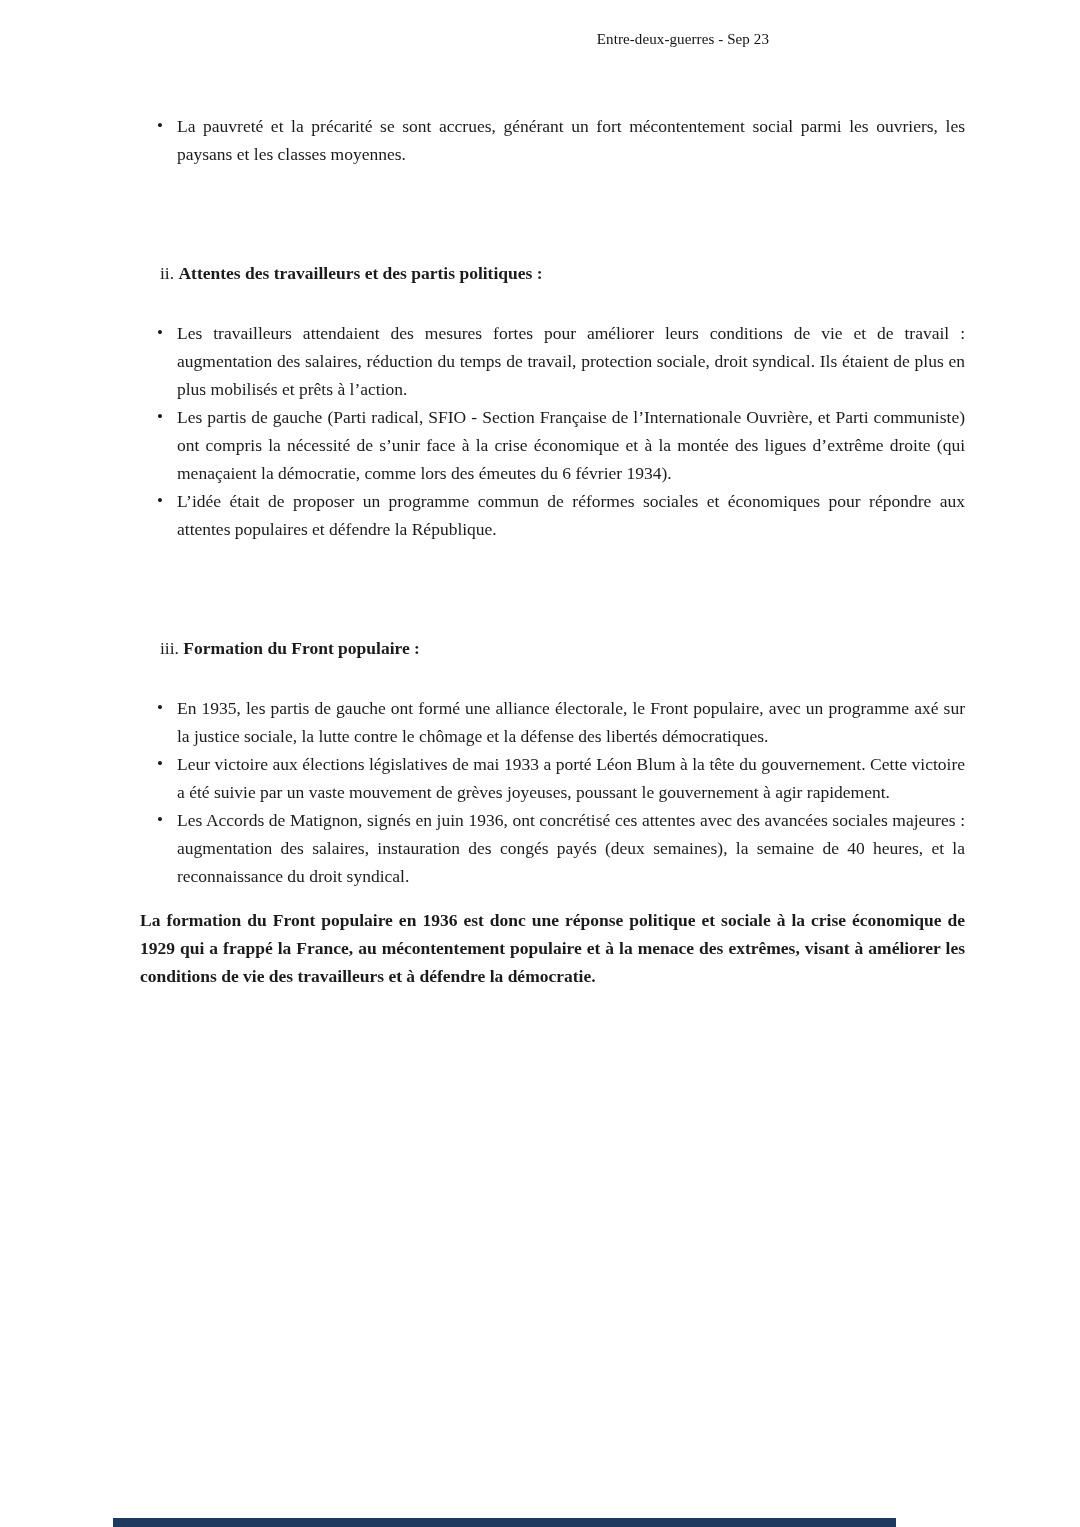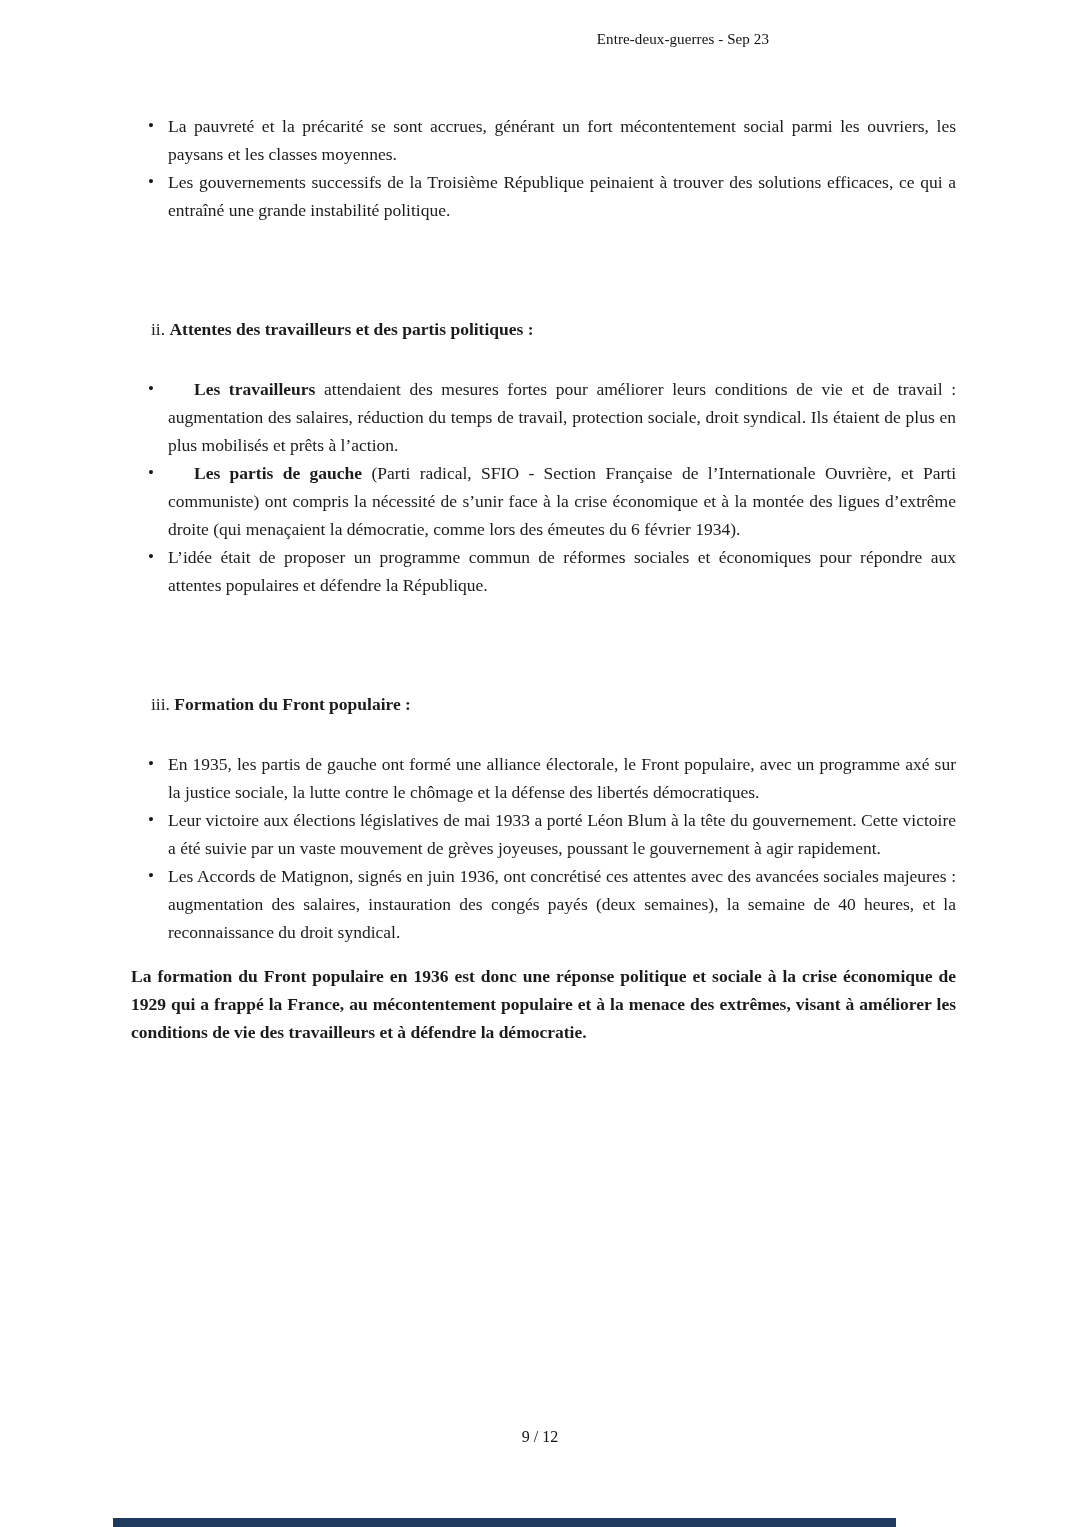--- a/index.html
+++ b/index.html
@@ -22,21 +22,21 @@
     position: absolute;
     top: 31px;
     right: 127px;
     font-size: 15px;
     letter-spacing: 0.1px;
     color: #111111;
   }
   .content {
     position: absolute;
     top: 112px;
-    left: 131px;
+    left: 140px;
     width: 825px;
     font-size: 17.5px;
     line-height: 28px;
     text-align: justify;
   }
   ul.doc-list {
     list-style: none;
     margin: 0;
     padding: 0;
   }
@@ -53,21 +53,21 @@
     color: #1b1b1b;
   }
   .section-heading {
     margin: 91px 0 32px 20px;
     text-align: left;
     font-size: 17.5px;
     font-family: Liberation Serif, serif;
   }
   .section-heading .numeral { font-weight: normal; }
   .section-heading .title { font-weight: bold; }
-  .b { font-weight: bold; margin-left: 26px; }
+  .b { font-weight: normal; }
   .conclusion {
     margin-top: 16px;
     font-weight: bold;
     text-align: justify;
   }
   .footer-page {
     position: absolute;
     top: 1428px;
     left: 0;
     width: 1080px;
@@ -88,21 +88,20 @@
 <body>
 
 <div class="page">
 
   <div class="header-line">Entre-deux-guerres - Sep 23</div>
 
   <div class="content">
 
     <ul class="doc-list">
         <li><span>La pauvreté et la précarité se sont accrues, générant un fort mécontentement social parmi les ouvriers, les paysans et les classes moyennes.</span></li>
-        <li><span>Les gouvernements successifs de la Troisième République peinaient à trouver des solutions efficaces, ce qui a entraîné une grande instabilité politique.</span></li>
       </ul>
 
     <div class="section-heading">
       <span class="numeral">ii. </span><span class="title">Attentes des travailleurs et des partis politiques :</span>
     </div>
 
     <ul class="doc-list">
         <li><span class="b">Les travailleurs</span><span> attendaient des mesures fortes pour améliorer leurs conditions de vie et de travail : augmentation des salaires, réduction du temps de travail, protection sociale, droit syndical. Ils étaient de plus en plus mobilisés et prêts à l’action.</span></li>
         <li><span class="b">Les partis de gauche</span><span> (Parti radical, SFIO - Section Française de l’Internationale Ouvrière, et Parti communiste) ont compris la nécessité de s’unir face à la crise économique et à la montée des ligues d’extrême droite (qui menaçaient la démocratie, comme lors des émeutes du 6 février 1934).</span></li>
         <li><span>L’idée était de proposer un programme commun de réformes sociales et économiques pour répondre aux attentes populaires et défendre la République.</span></li>
@@ -115,17 +114,16 @@
     <ul class="doc-list">
         <li><span>En 1935, les partis de gauche ont formé une alliance électorale, le Front populaire, avec un programme axé sur la justice sociale, la lutte contre le chômage et la défense des libertés démocratiques.</span></li>
         <li><span>Leur victoire aux élections législatives de mai 1933 a porté Léon Blum à la tête du gouvernement. Cette victoire a été suivie par un vaste mouvement de grèves joyeuses, poussant le gouvernement à agir rapidement.</span></li>
         <li><span>Les Accords de Matignon, signés en juin 1936, ont concrétisé ces attentes avec des avancées sociales majeures : augmentation des salaires, instauration des congés payés (deux semaines), la semaine de 40 heures, et la reconnaissance du droit syndical.</span></li>
       </ul>
 
     <p class="conclusion">La formation du Front populaire en 1936 est donc une réponse politique et sociale à la crise économique de 1929 qui a frappé la France, au mécontentement populaire et à la menace des extrêmes, visant à améliorer les conditions de vie des travailleurs et à défendre la démocratie.</p>
 
   </div>
 
-  <div class="footer-page">9 / 12</div>
 
   <div class="bottom-bar"></div>
 
 </div>
 
 </body></html>

